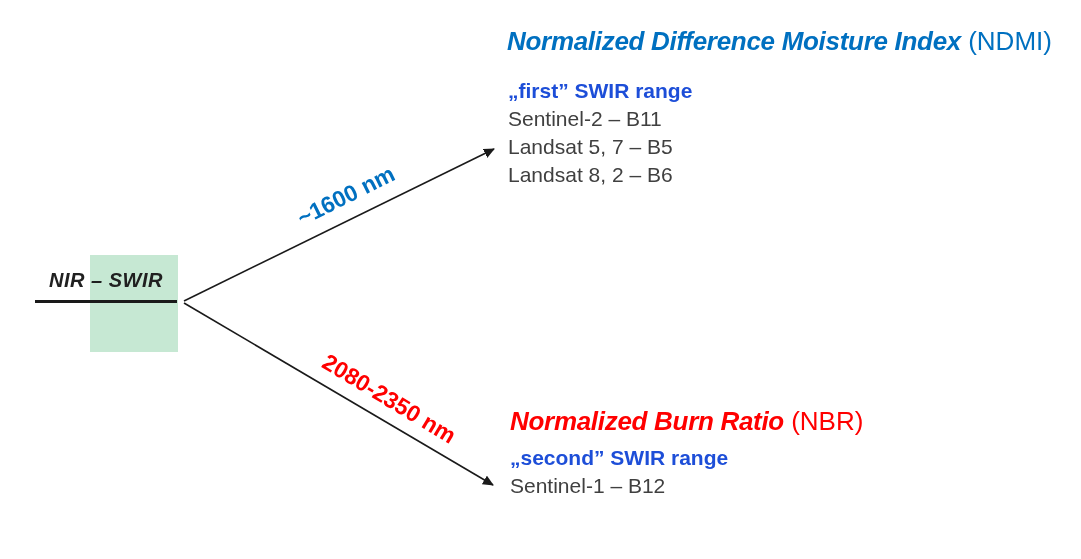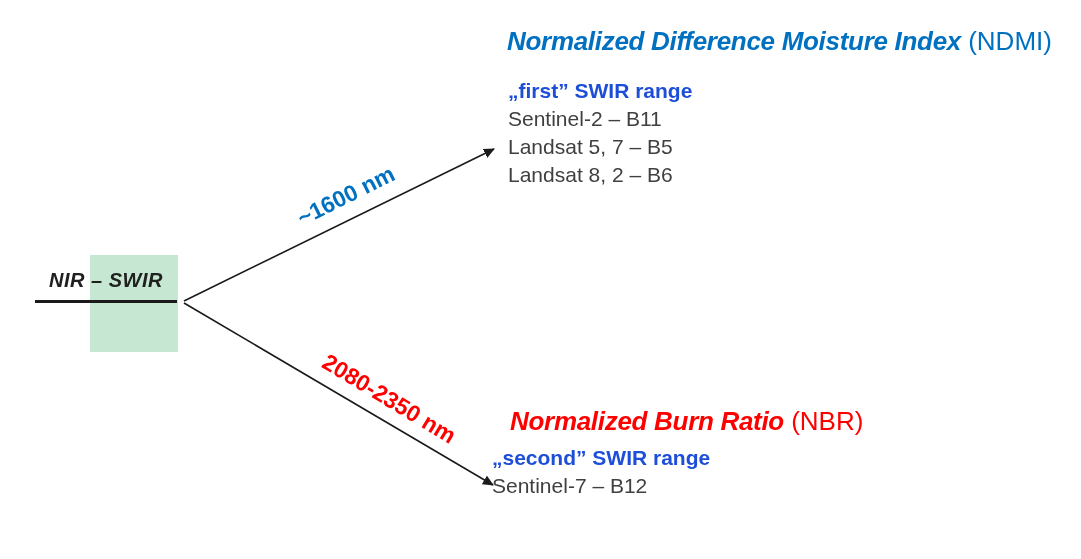--- a/index.html
+++ b/index.html
@@ -96,21 +96,21 @@
     font-size: 21px;
     line-height: 28px;
     color: #404040;
     white-space: nowrap;
   }
   .detail-block .heading {
     font-weight: bold;
     color: #1d4ed8;
   }
   .detail-block.ndmi-block { left: 508px; top: 77px; }
-  .detail-block.nbr-block  { left: 492px; top: 444px; }
+  .detail-block.nbr-block  { left: 510px; top: 444px; }
 </style>
 </head>
 <body>
 
 <div class="canvas" style="--blue: #0070c0; --red: #ff0000; --green: #c6e8d3;">
 
   <div class="green-highlight"></div>
 
   <div class="formula">
     <div class="num">NIR – SWIR</div>
@@ -136,16 +136,16 @@
     <div class="heading">„first” SWIR range</div>
     <div class="line">Sentinel-2 – B11</div>
     <div class="line">Landsat 5, 7 – B5</div>
     <div class="line">Landsat 8, 2 – B6</div>
   </div>
 
   <div class="section-title nbr"><span class="t-main">Normalized Burn Ratio</span> <span class="t-paren">(NBR)</span></div>
 
   <div class="detail-block nbr-block">
     <div class="heading">„second” SWIR range</div>
-    <div class="line">Sentinel-7 – B12</div>
+    <div class="line">Sentinel-1 – B12</div>
   </div>
 
 </div>
 
 </body></html>

